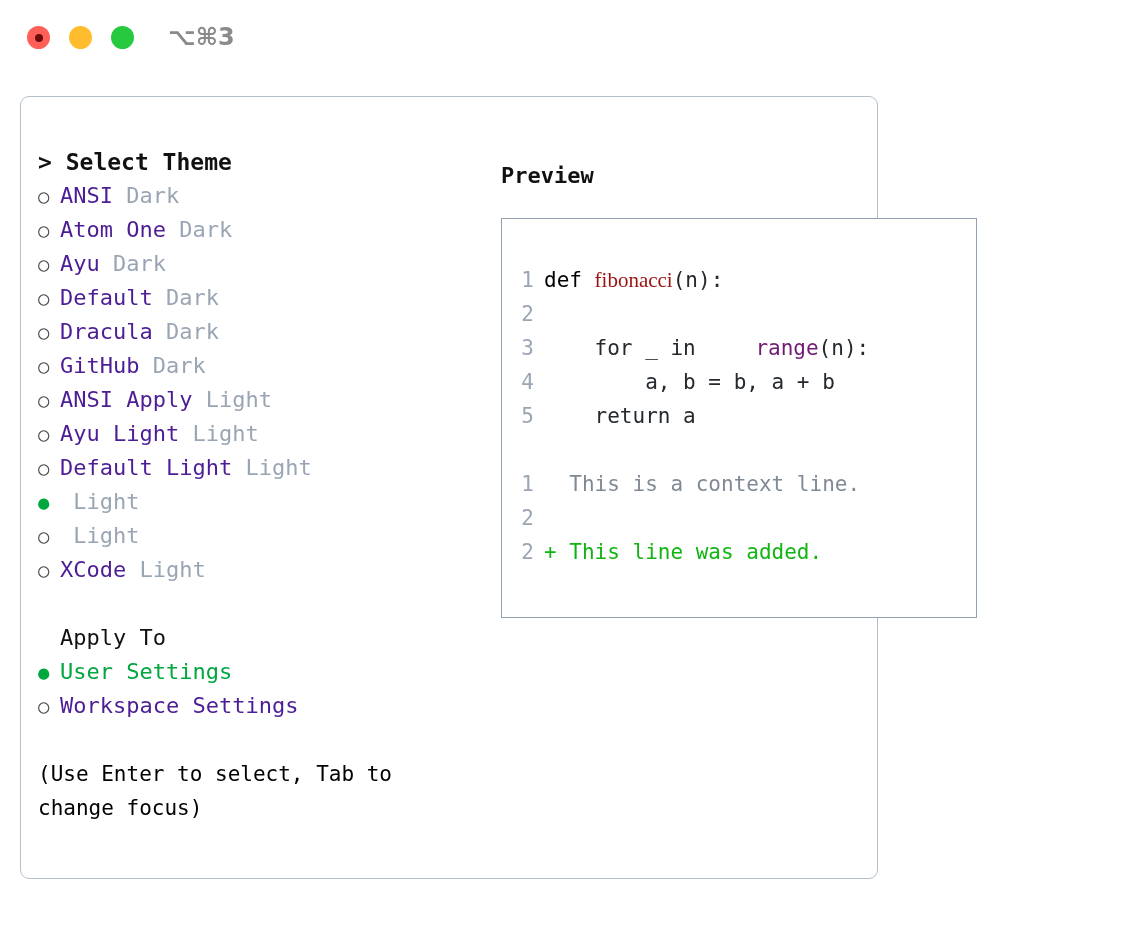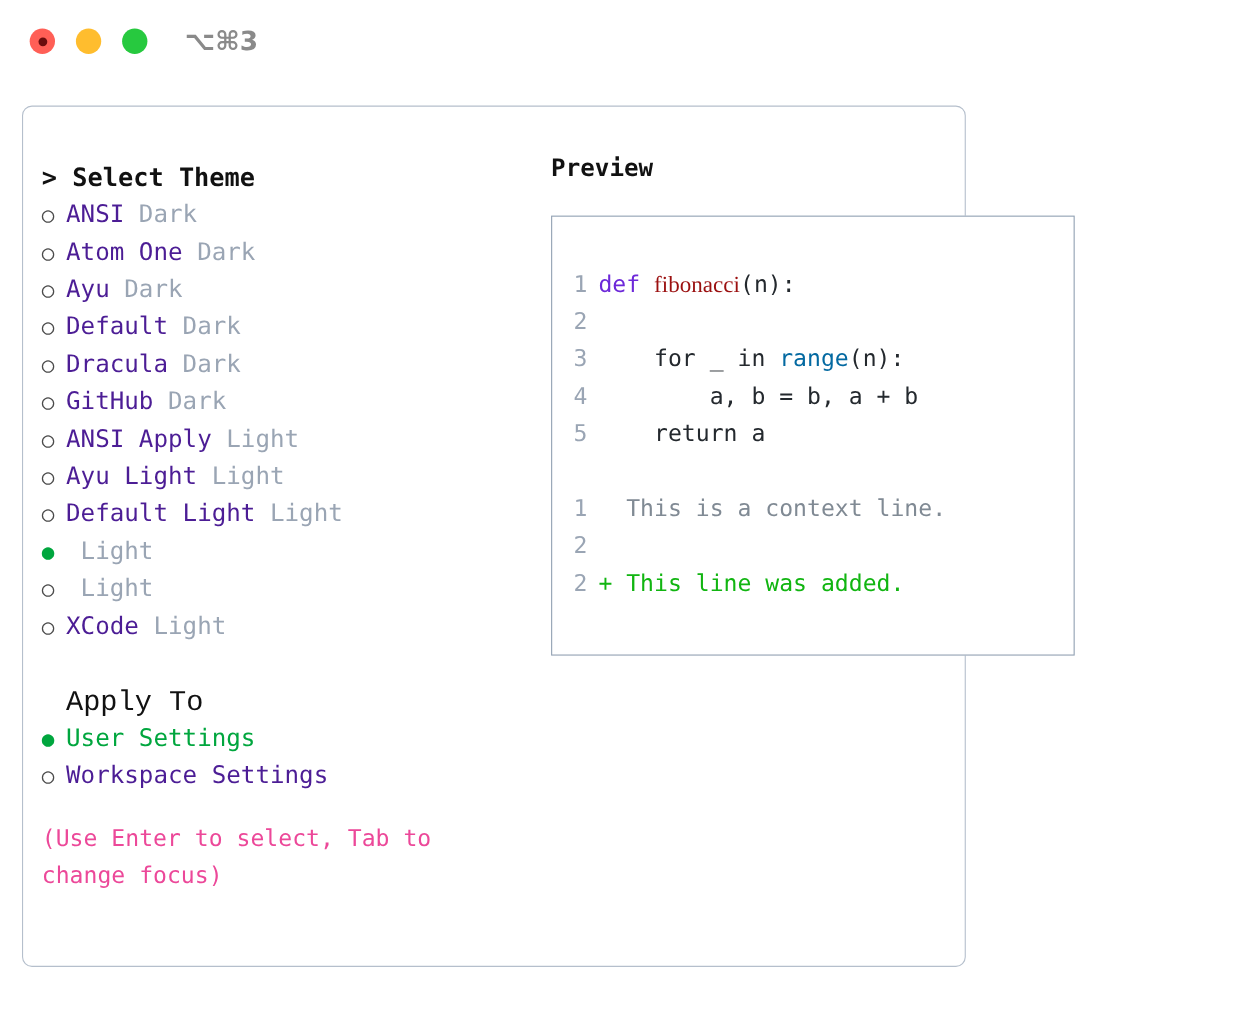--- a/index.html
+++ b/index.html
@@ -117,42 +117,41 @@
     color: #4a4a4a;
     line-height: 34px;
   }
   .row.selected .marker { color: #00a63e; }
   .name  { color: #4c1d95; }
   .row.selected .name { color: #00a63e; }
   .variant { color: #9aa5b4; }
 
   .apply-block { margin-top: 34px; }
   .apply-header {
-    font-size: 26px;
+    font-size: 22px;
     color: #111111;
     line-height: 34px;
     white-space: pre;
     padding-left: 22px;
-    font-family: Liberation Mono, monospace;
   }
 
   .hint {
-    margin-top: 22px;
+    margin-top: 34px;
     font-size: 21px;
-    color: #ec4899;
+    color: #000000;
     line-height: 34px;
     width: 400px;
     white-space: pre-wrap;
   }
 
   
   .right-col {
     position: absolute;
     left: 480px;
-    top: 40px;
+    top: 62px;
     width: 500px;
   }
   .preview-title {
     font-size: 22px;
     font-weight: bold;
     color: #111111;
     line-height: 34px;
     white-space: pre;
   }
 
@@ -175,24 +174,24 @@
   .ln {
     width: 42px;
     flex: 0 0 42px;
     text-align: right;
     color: #9aa5b4;
     padding-right: 10px;
     box-sizing: border-box;
   }
   .code-txt { color: #24292e; }
 
-  .tok-kw   { color: #6d28d9; }
+  .tok-kw   { color: #000000; }
   .tok-fn   { color: #9b1010; font-family: Liberation Serif, serif; }
   .tok-num  { color: #0d8a8a; }
-  .tok-call { color: #0369a1; }
+  .tok-call { color: #701a75; margin-left: 47px; }
 
   .spacer { height: 34px; }
 
   .diff-ctx { color: #808a94; }
   .diff-del { color: #cc1111; }
   .diff-add { color: #11b511; }
 </style>
 </head>
 <body>
 

